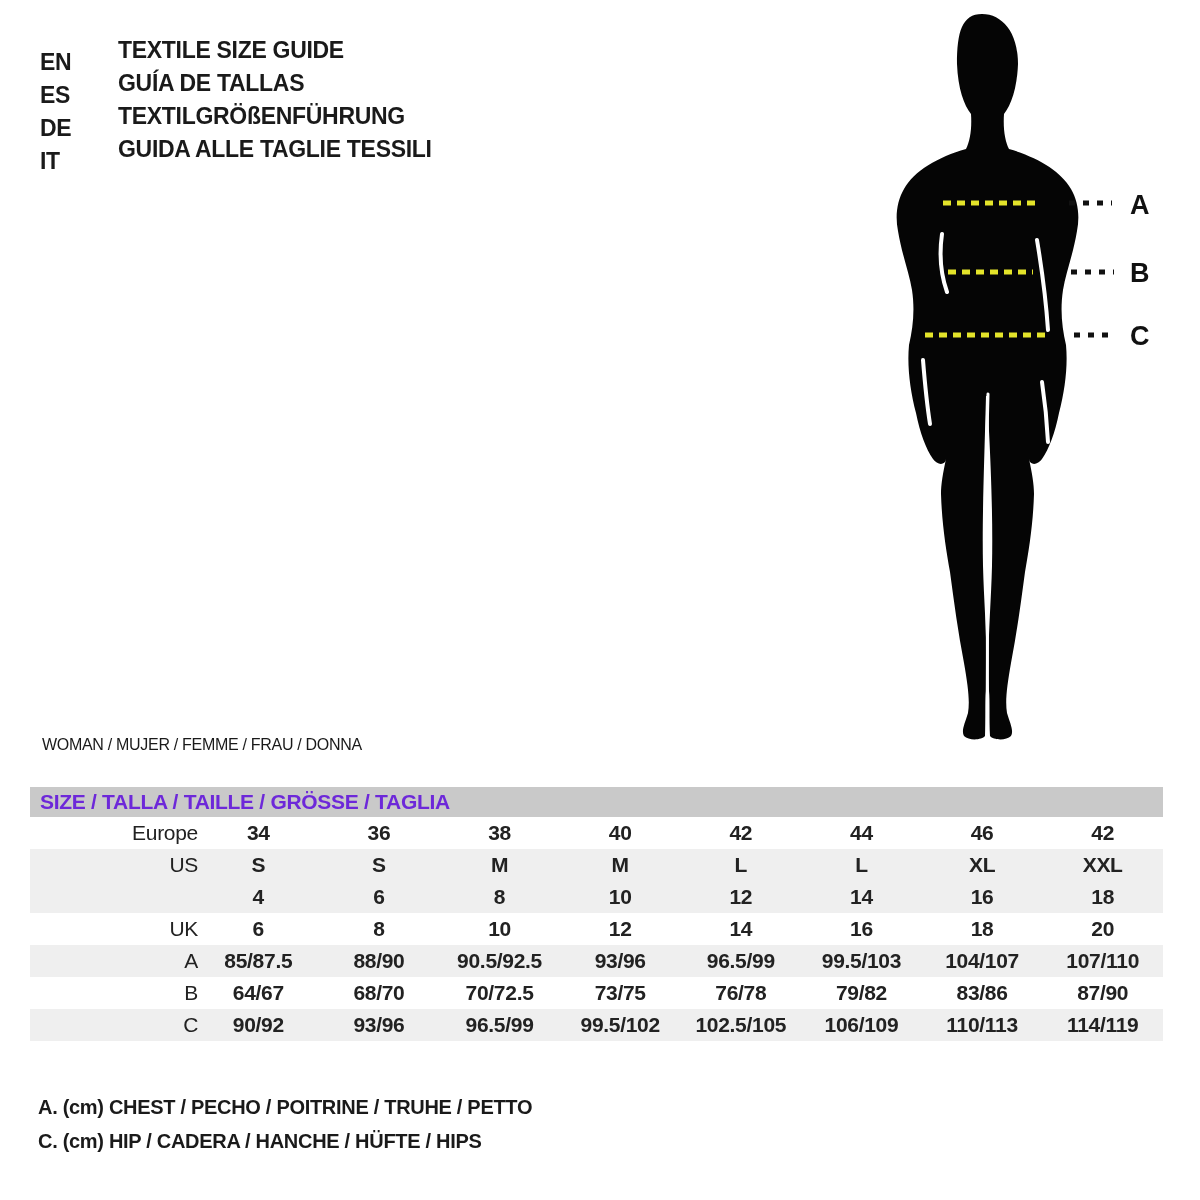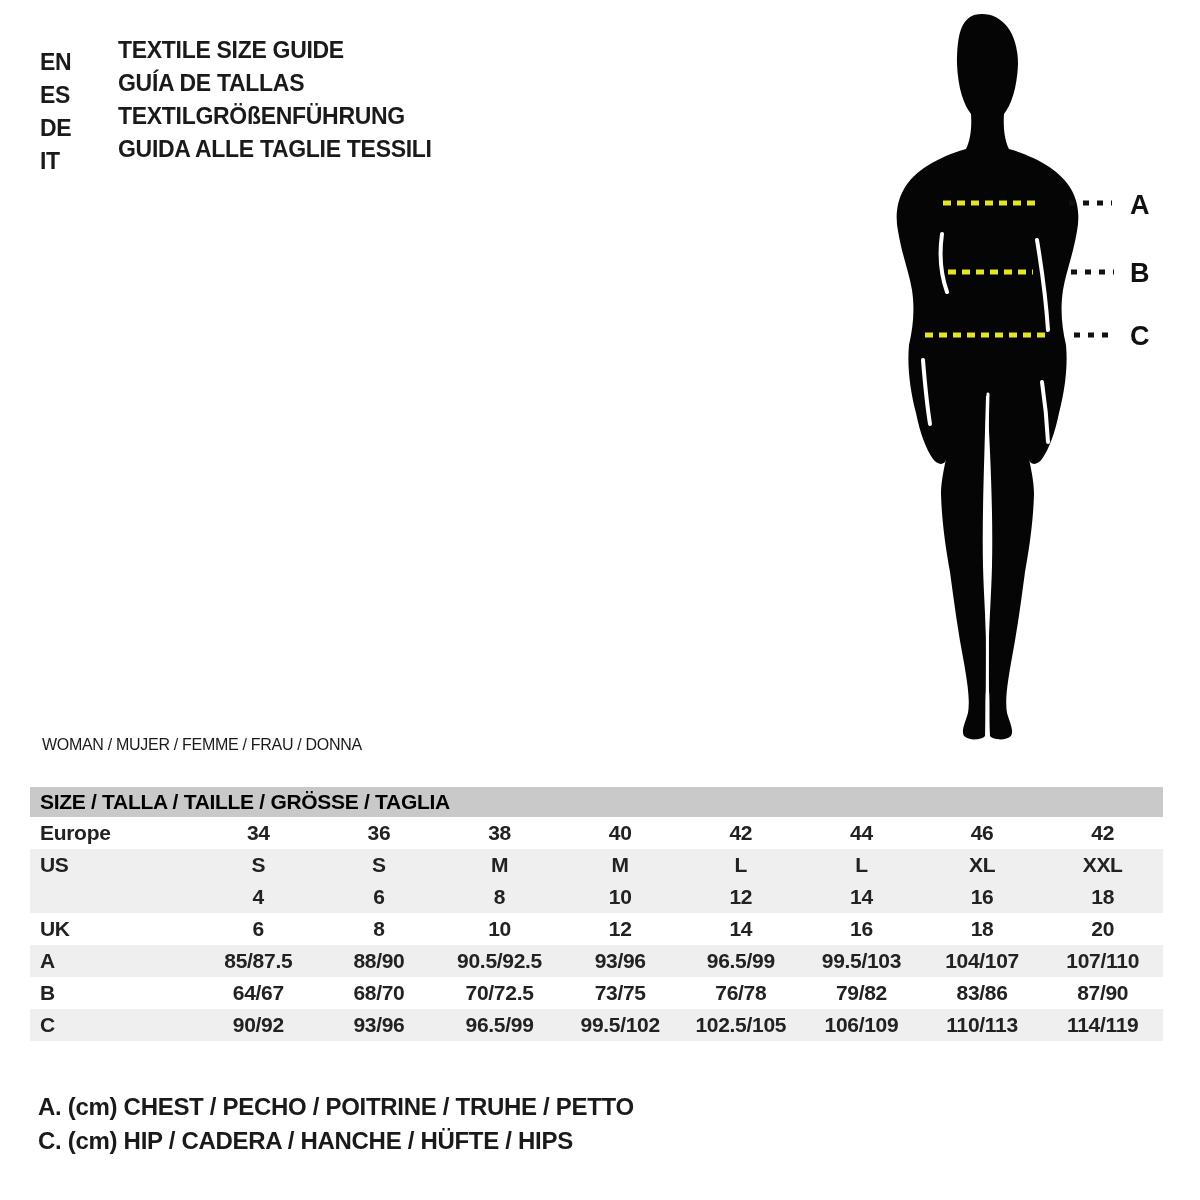--- a/index.html
+++ b/index.html
@@ -25,32 +25,32 @@
   .measure-letter{position:absolute;font-size:27px;font-weight:700;color:#111;}
   .letter-a{left:1130px;top:190px;}
   .letter-b{left:1130px;top:258px;}
   .letter-c{left:1130px;top:321px;}
   
   .section-title{position:absolute;left:42px;top:736px;font-size:16px;font-weight:400;}
   
   .size-table{position:absolute;left:30px;top:787px;width:1133px;}
   .thead{
     height:30px;line-height:30px;background:var(--header-bg,#c9c9c9);
-    font-size:21px;font-weight:700;color:#000000;padding-left:10px;box-sizing:border-box;
+    font-size:21px;font-weight:700;color:#6d28d9;padding-left:10px;box-sizing:border-box;
   }
   .trow{
     display:grid;grid-template-columns:168px repeat(8,1fr);
     height:32px;align-items:center;font-size:21px;font-weight:600;color:#222;
   }
   .trow.shaded{background:var(--stripe,#efefef);}
   .cell{text-align:center;}
-  .cell.label{text-align:left;padding-left:10px;font-weight:700;}
+  .cell.label{text-align:right;padding-left:10px;font-weight:400;}
   
   .legend{position:absolute;left:38px;top:1090px;}
-  .legend-line{height:34px;display:flex;align-items:center;font-size:24px;font-weight:700;white-space:nowrap;}
+  .legend-line{height:34px;display:flex;align-items:center;font-size:20px;font-weight:700;white-space:nowrap;}
 </style>
 </head>
 <body>
 
 <div class="lang-list">
   <div class="lang-item">
     <span class="lang-code">EN</span>
     <span class="lang-label">TEXTILE SIZE GUIDE</span>
   </div>
   <div class="lang-item">

